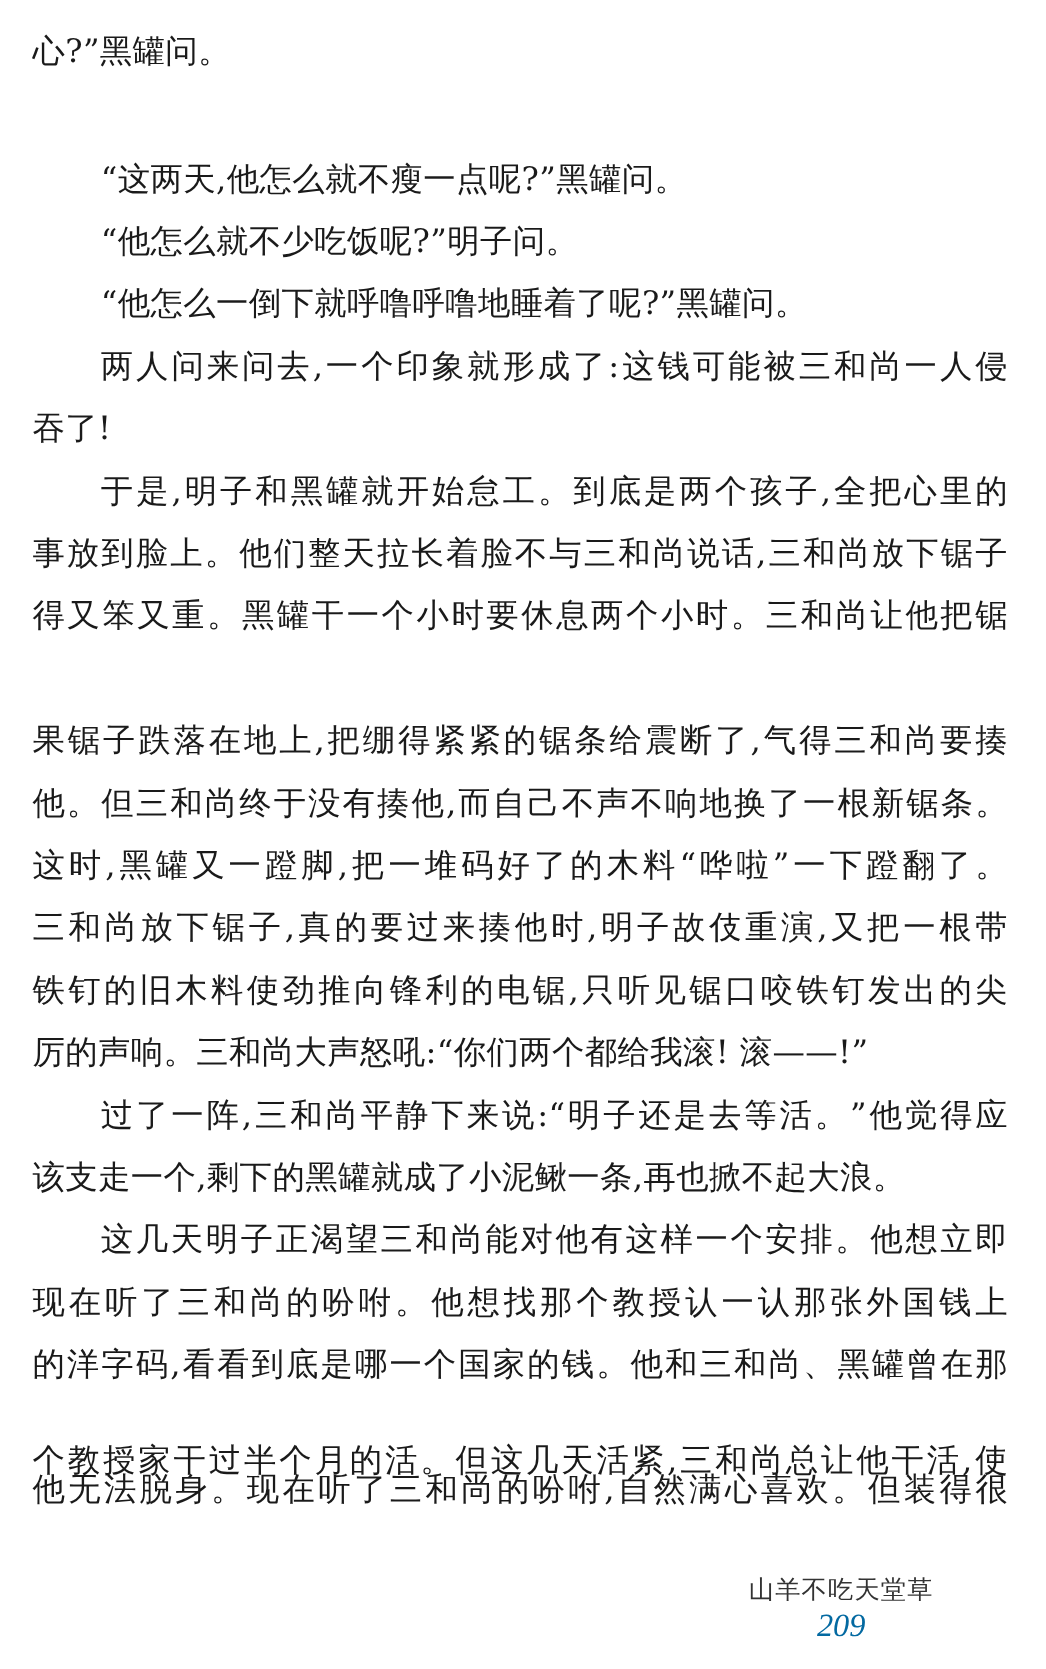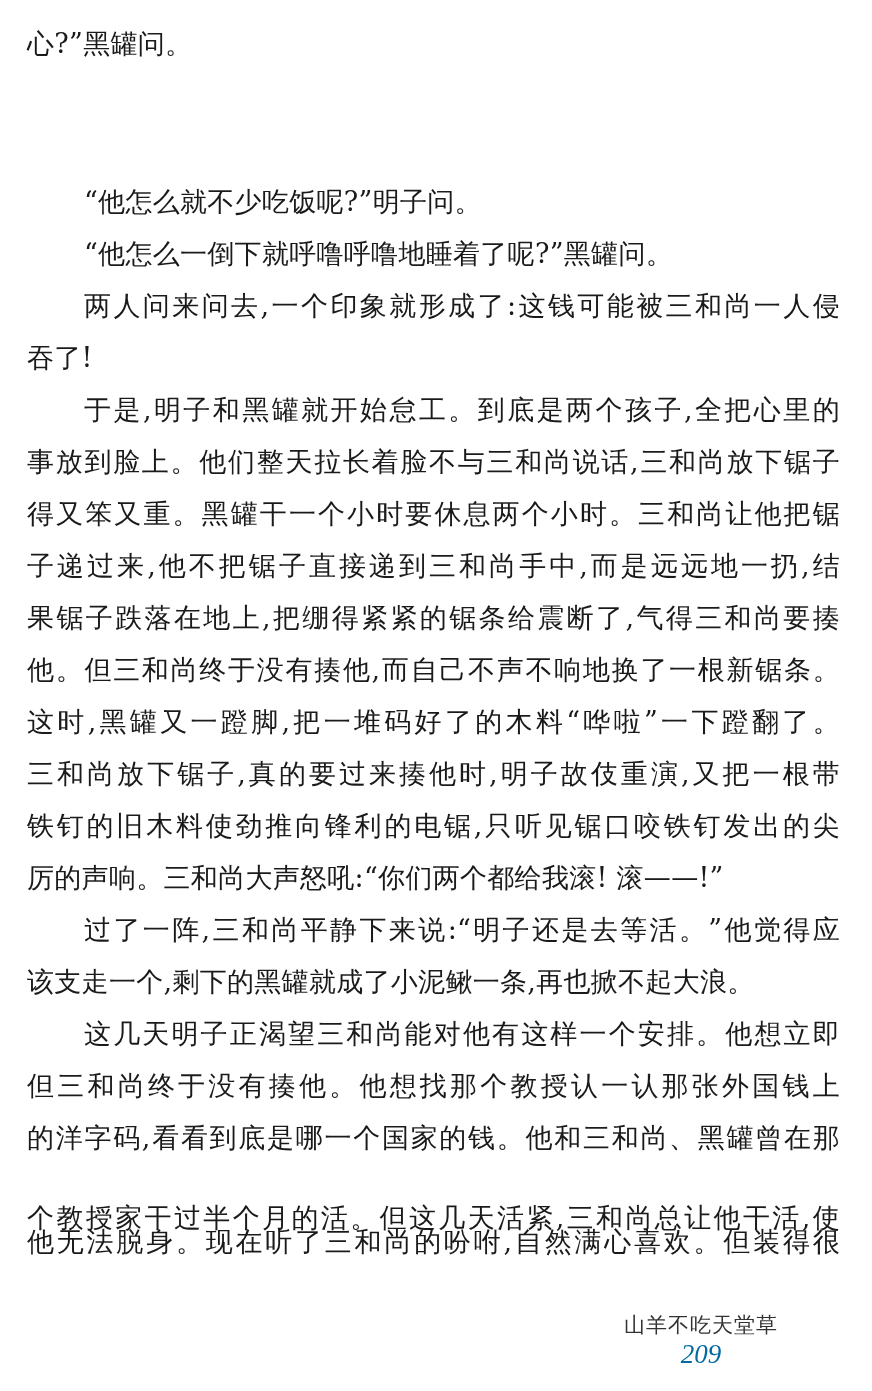--- a/index.html
+++ b/index.html
@@ -17,38 +17,38 @@
                    font-size: 21px; color: #333; letter-spacing: 1px; }
   .footer .sep { width: 2px; height: 20px; background: #222; margin: 0 20px 0 18px; }
   .footer .num { font-family: "Liberation Serif", "DejaVu Serif", serif;
                  font-style: italic; font-size: 27px; color: #0369a1; }
 </style>
 </head>
 <body>
 
 <div class="page">
   <div class="line last" style="top:24px">心?”黑罐问。</div>
+  <div class="line indent last" style="top:130px">“这两天,他怎么就不瘦一点呢?”黑罐问。</div>
   <div class="line indent last" style="top:182px">“他怎么就不少吃饭呢?”明子问。</div>
   <div class="line indent last" style="top:234px">“他怎么一倒下就呼噜呼噜地睡着了呢?”黑罐问。</div>
   <div class="line indent" style="top:286px">两人问来问去,一个印象就形成了:这钱可能被三和尚一人侵</div>
   <div class="line last" style="top:338px">吞了!</div>
   <div class="line indent" style="top:390px">于是,明子和黑罐就开始怠工。到底是两个孩子,全把心里的</div>
   <div class="line" style="top:442px">事放到脸上。他们整天拉长着脸不与三和尚说话,三和尚放下锯子</div>
   <div class="line" style="top:494px">得又笨又重。黑罐干一个小时要休息两个小时。三和尚让他把锯</div>
-  <div class="line" style="top:546px">子递过来,他不把锯子直接递到三和尚手中,而是远远地一扔,结</div>
   <div class="line" style="top:598px">果锯子跌落在地上,把绷得紧紧的锯条给震断了,气得三和尚要揍</div>
   <div class="line" style="top:650px">他。但三和尚终于没有揍他,而自己不声不响地换了一根新锯条。</div>
   <div class="line" style="top:702px">这时,黑罐又一蹬脚,把一堆码好了的木料“哗啦”一下蹬翻了。</div>
   <div class="line" style="top:754px">三和尚放下锯子,真的要过来揍他时,明子故伎重演,又把一根带</div>
   <div class="line" style="top:806px">铁钉的旧木料使劲推向锋利的电锯,只听见锯口咬铁钉发出的尖</div>
   <div class="line last" style="top:858px">厉的声响。三和尚大声怒吼:“你们两个都给我滚! 滚——!”</div>
   <div class="line indent" style="top:910px">过了一阵,三和尚平静下来说:“明子还是去等活。”他觉得应</div>
   <div class="line last" style="top:962px">该支走一个,剩下的黑罐就成了小泥鳅一条,再也掀不起大浪。</div>
   <div class="line indent" style="top:1014px">这几天明子正渴望三和尚能对他有这样一个安排。他想立即</div>
-  <div class="line" style="top:1066px">但三和尚终于没有揍他。他想找那个教授认一认那张外国钱上</div>
+  <div class="line" style="top:1066px">现在听了三和尚的吩咐。他想找那个教授认一认那张外国钱上</div>
   <div class="line" style="top:1118px">的洋字码,看看到底是哪一个国家的钱。他和三和尚、黑罐曾在那</div>
   <div class="line" style="top:1198px">个教授家干过半个月的活。但这几天活紧,三和尚总让他干活,使</div>
   <div class="line" style="top:1222px">他无法脱身。现在听了三和尚的吩咐,自然满心喜欢。但装得很</div>
 
   <div class="footer">
     <span class="title">山羊不吃天堂草</span>
     <span class="sep"></span>
     <span class="num">209</span>
   </div>
 </div>

